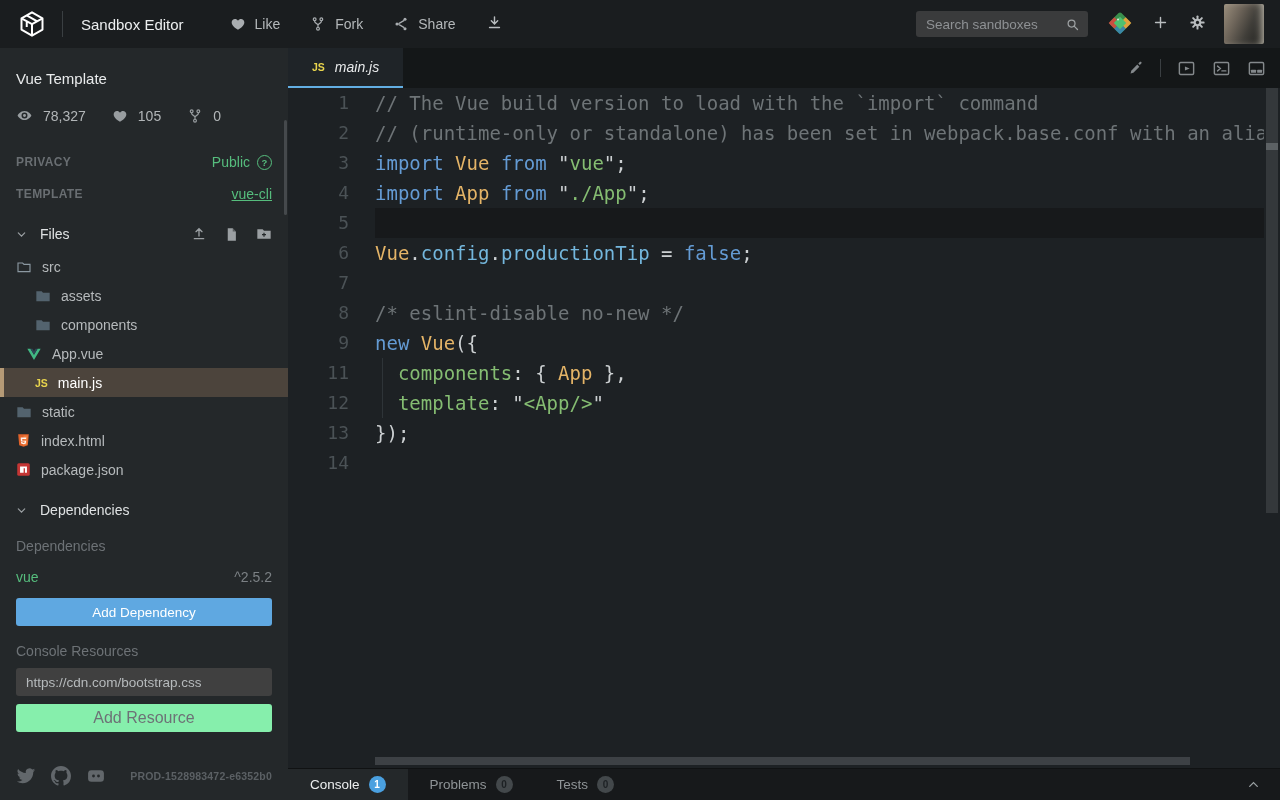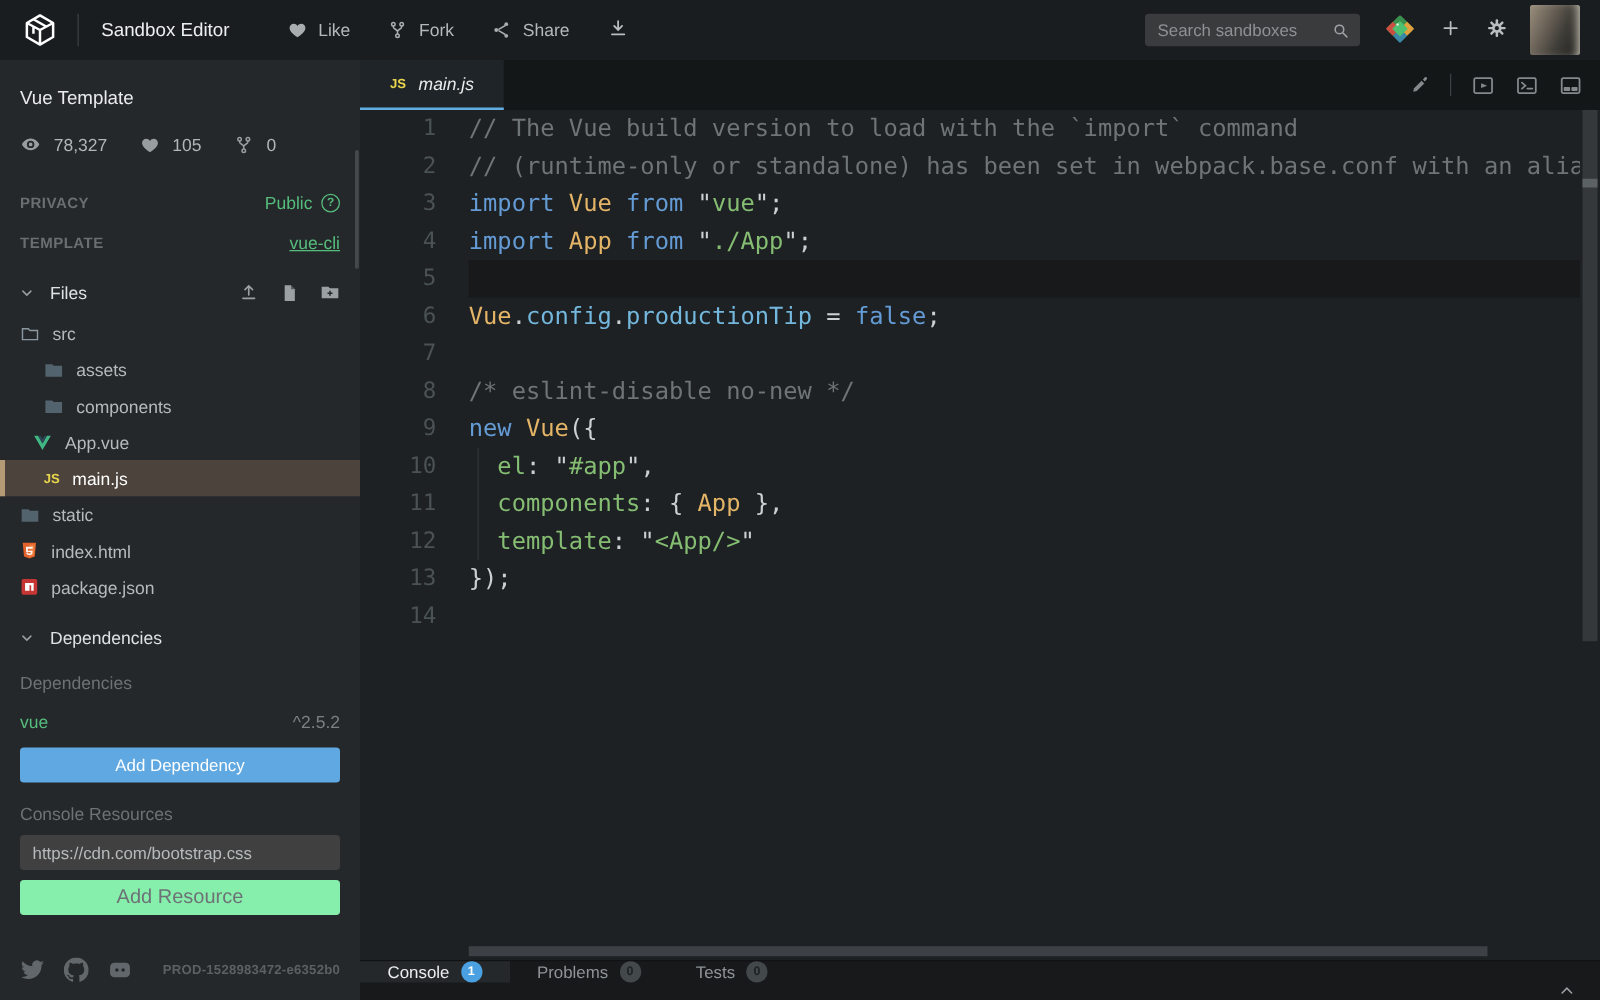--- a/index.html
+++ b/index.html
@@ -95,21 +95,21 @@
   .var { color:var(--code-variable); }
   .prop{ color:var(--code-property); }
   .grn { color:var(--code-string); }
   .pun { color:#ccd0d2; }
   .guide { position:absolute; left:7px; top:0; height:30px; width:1px; background:#2e3438; }
   .vscroll { position:absolute; right:2px; top:0; width:12px; height:425px; background:#34383b; cursor:pointer; }
   .vscroll-mark { position:absolute; left:0; top:55px; width:12px; height:7px; background:#5c6164; }
   .hscroll { position:absolute; left:87px; bottom:3px; width:815px; height:8px; background:#3d4145; cursor:pointer; }
 
   
-  .consolebar { height:32px; background:#17191b; display:flex; align-items:stretch; border-top:1px solid #101213;flex-direction:column; }
+  .consolebar { height:32px; background:#17191b; display:flex; align-items:stretch; border-top:1px solid #101213; }
   .ctab { display:flex; align-items:center; gap:9px; padding:0 22px; font-size:13.5px; color:#8f9497;
           cursor:pointer; background:none; border:none; font-family:inherit; }
   .ctab.active { background:#24282a; color:#eceeef; }
   .badge { min-width:17px; height:17px; border-radius:9px; background:#43484b; color:#1d2124;
            font-size:10px; font-weight:bold; display:inline-flex; align-items:center; justify-content:center; padding:0 4px; }
   .badge.blue { background:var(--badge-blue); color:#fff; }
   .console-collapse { margin-left:auto; display:flex; align-items:center; padding-right:20px; color:#9aa0a3; cursor:pointer; }
 </style>
 </head>
 <body>
@@ -429,21 +429,20 @@
       <div class="code-area" id="code-area">
           <div class="crow"><span class="ln">1</span><span class="ccode"><span class="cm">// The Vue build version to load with the `import` command</span></span></div>
           <div class="crow"><span class="ln">2</span><span class="ccode"><span class="cm">// (runtime-only or standalone) has been set in webpack.base.conf with an alias.</span></span></div>
           <div class="crow"><span class="ln">3</span><span class="ccode"><span class="kw">import</span><span class="pun"> </span><span class="var">Vue</span><span class="pun"> </span><span class="kw">from</span><span class="pun"> "</span><span class="grn">vue</span><span class="pun">";</span></span></div>
           <div class="crow"><span class="ln">4</span><span class="ccode"><span class="kw">import</span><span class="pun"> </span><span class="var">App</span><span class="pun"> </span><span class="kw">from</span><span class="pun"> "</span><span class="grn">./App</span><span class="pun">";</span></span></div>
           <div class="crow active"><span class="ln">5</span><span class="ccode"></span></div>
           <div class="crow"><span class="ln">6</span><span class="ccode"><span class="var">Vue</span><span class="pun">.</span><span class="prop">config</span><span class="pun">.</span><span class="prop">productionTip</span><span class="pun"> = </span><span class="kw">false</span><span class="pun">;</span></span></div>
           <div class="crow"><span class="ln">7</span><span class="ccode"></span></div>
           <div class="crow"><span class="ln">8</span><span class="ccode"><span class="cm">/* eslint-disable no-new */</span></span></div>
           <div class="crow"><span class="ln">9</span><span class="ccode"><span class="kw">new</span><span class="pun"> </span><span class="var">Vue</span><span class="pun">({</span></span></div>
-          <div class="crow"><span class="ln">10</span><span class="ccode"><span class="guide"></span><span class="pun">  </span><span class="grn">el</span><span class="pun">: "</span><span class="grn">#app</span><span class="pun">",</span></span></div>
           <div class="crow"><span class="ln">11</span><span class="ccode"><span class="guide"></span><span class="pun">  </span><span class="grn">components</span><span class="pun">: { </span><span class="var">App</span><span class="pun"> },</span></span></div>
           <div class="crow"><span class="ln">12</span><span class="ccode"><span class="guide"></span><span class="pun">  </span><span class="grn">template</span><span class="pun">: "</span><span class="grn">&lt;App/&gt;</span><span class="pun">"</span></span></div>
           <div class="crow"><span class="ln">13</span><span class="ccode"><span class="pun">});</span></span></div>
           <div class="crow"><span class="ln">14</span><span class="ccode"></span></div>
         </div>
       <div class="vscroll">
         <div class="vscroll-mark"></div>
       </div>
       <div class="hscroll"></div>
     </div>

